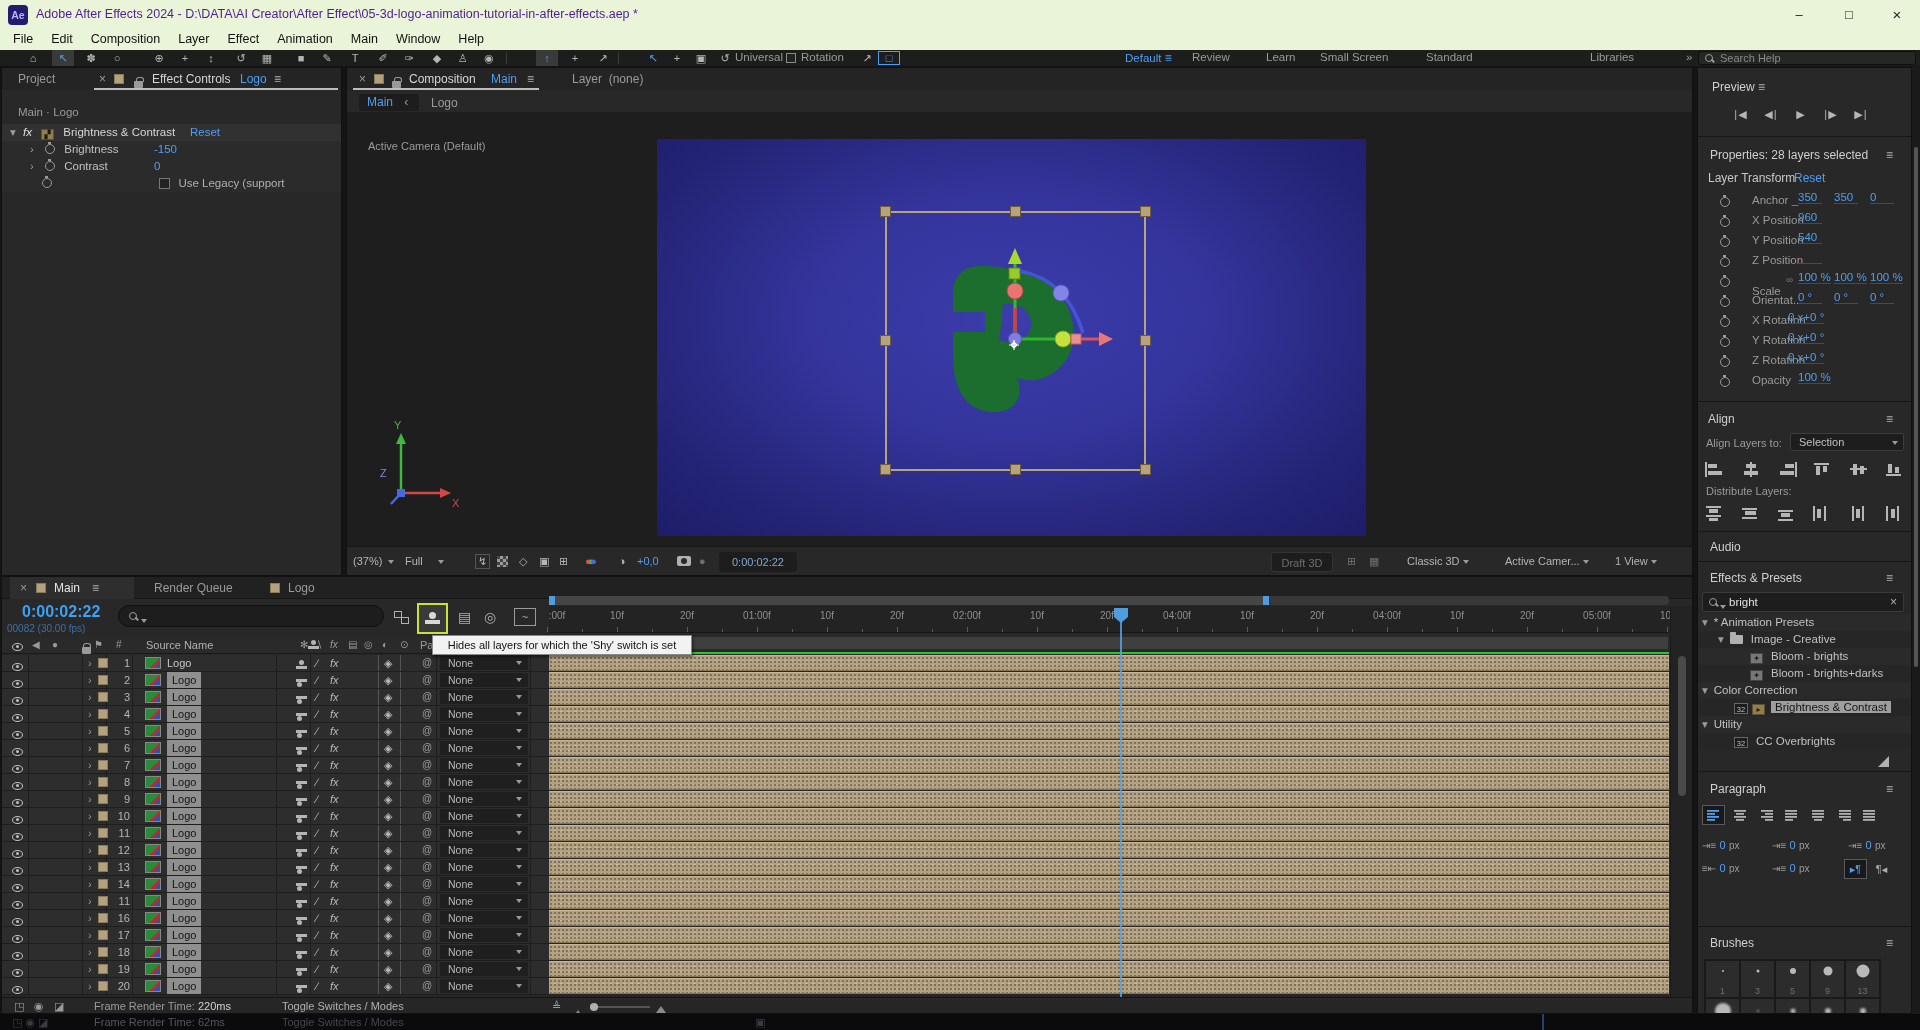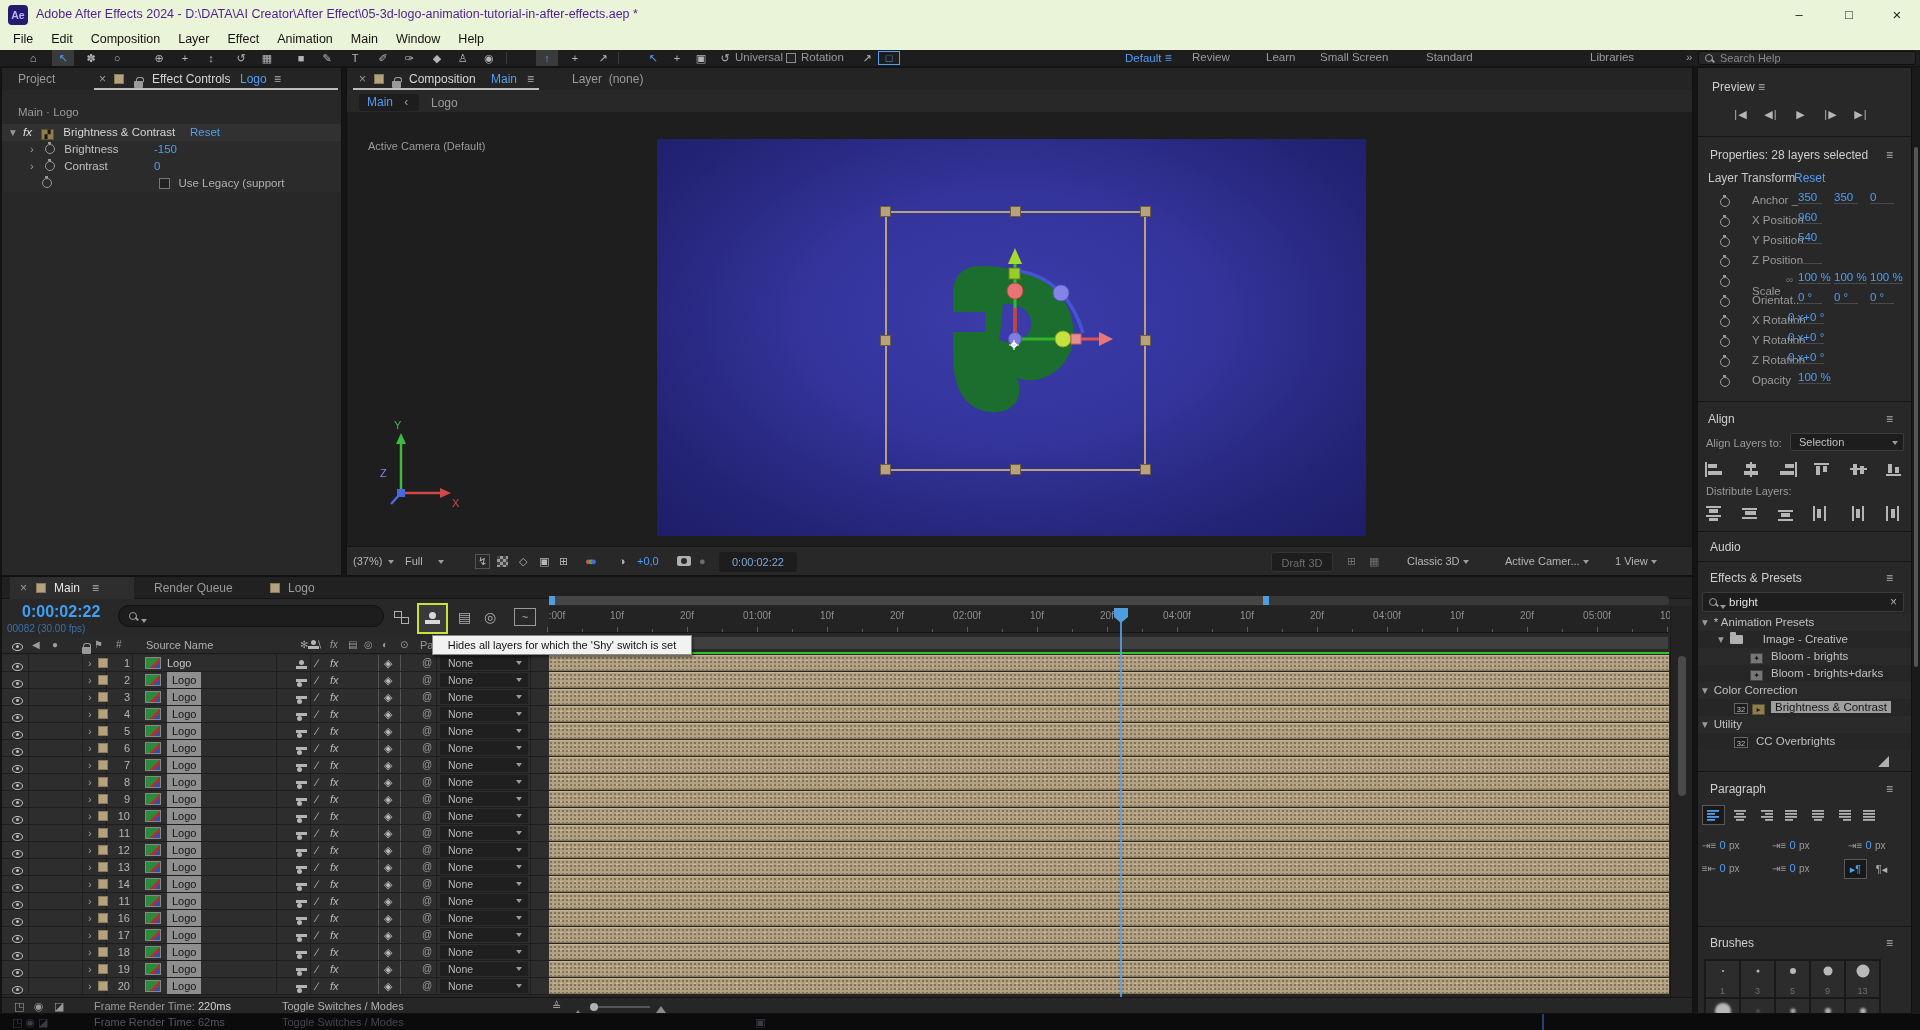--- a/index.html
+++ b/index.html
@@ -429,21 +429,21 @@
   <span class="sec-title" style="left:12px;top:503px">Effects &amp; Presets</span>
   <span class="abs hamb" style="left:188px;top:503px">≡</span>
   <div class="abs" style="left:4px;top:524px;width:202px;height:20px;background:#1d1d1d;border:1px solid #3a3a3a;border-radius:2px">
     <span class="mag" style="position:absolute;left:6px;top:5px"></span>
     <span class="dda" style="position:absolute;left:17px;top:12px"></span>
     <span style="position:absolute;left:26px;top:3px;color:#e0e0e0;font-size:11.5px">bright</span>
     <span style="position:absolute;right:6px;top:2px;color:#b0b0b0">×</span>
   </div>
   <div id="fx-tree" class="abs" style="left:0;top:546px;width:215px;height:150px">
       <div class="fxrow" style="top:0px;background:#2a2a2a"><span class="dim" style="margin-left:4px">▾</span><span style="margin-left:6px">* Animation Presets</span></div>
-      <div class="fxrow" style="top:17px;background:#262626"><span class="dim" style="margin-left:20px">▾</span><span class="folder" style="margin-left:6px"></span><span style="margin-left:20px">Image - Creative</span></div>
+      <div class="fxrow" style="top:17px;background:#262626"><span class="dim" style="margin-left:20px">▾</span><span class="folder" style="margin-left:6px"></span><span style="margin-left:8px">Image - Creative</span></div>
       <div class="fxrow" style="top:34px;background:#2a2a2a"><span class="fxicon" style="margin-left:52px;background:#777;border-color:#444">✦</span><span style="margin-left:8px">Bloom - brights</span></div>
       <div class="fxrow" style="top:51px;background:#262626"><span class="fxicon" style="margin-left:52px;background:#777;border-color:#444">✦</span><span style="margin-left:8px">Bloom - brights+darks</span></div>
       <div class="fxrow" style="top:68px;background:#2a2a2a"><span class="dim" style="margin-left:4px">▾</span><span style="margin-left:6px">Color Correction</span></div>
       <div class="fxrow" style="top:85px;background:#262626"><span class="badge32" style="margin-left:36px">32</span><span class="fxicon" style="margin-left:4px">▸</span><span class="fxsel" style="margin-left:6px">Brightness &amp; Contrast</span></div>
       <div class="fxrow" style="top:102px;background:#2a2a2a"><span class="dim" style="margin-left:4px">▾</span><span style="margin-left:6px">Utility</span></div>
       <div class="fxrow" style="top:119px;background:#262626"><span class="badge32" style="margin-left:36px">32</span><span style="margin-left:8px">CC Overbrights</span></div>
     </div>
   <span class="abs" style="left:180px;top:688px;width:0;height:0;border-left:11px solid transparent;border-bottom:11px solid #b0b0b0"></span>
   <div class="sec-div" style="top:703px"></div>
 

